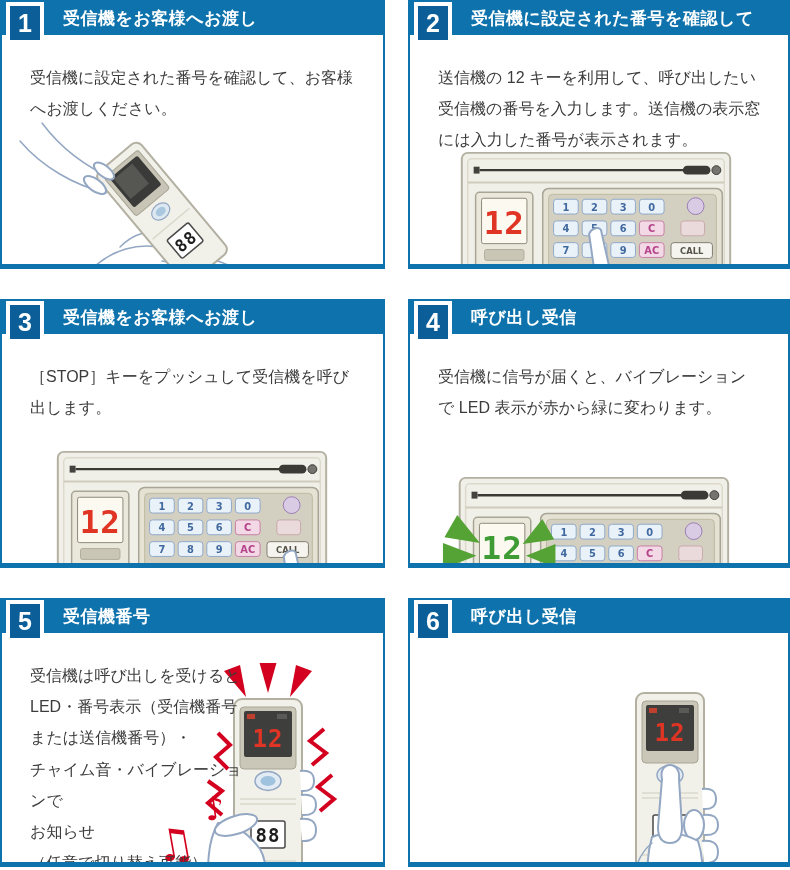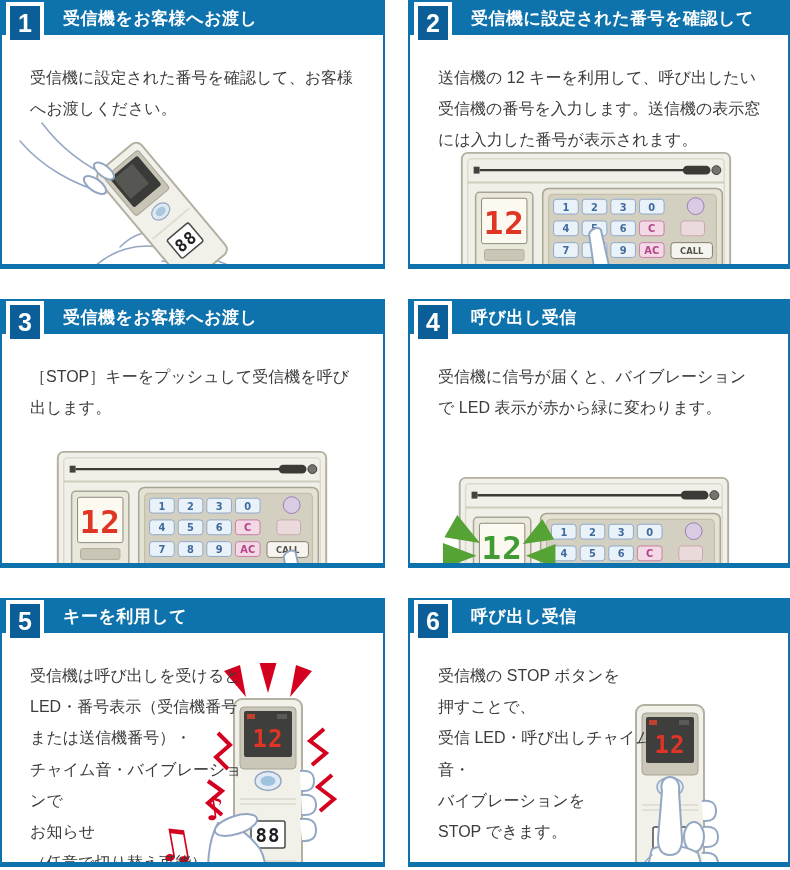--- a/index.html
+++ b/index.html
@@ -379,21 +379,21 @@
           </svg>
         </div>
       </div>
     </section>
 
     <section class="panel panel-5">
       <header class="panel-header">
         <div class="badge">
           <div class="badge-inner">5</div>
         </div>
-        <h2 class="panel-title">キーを利用して</h2>
+        <h2 class="panel-title">受信機番号</h2>
       </header>
       <div class="panel-body">
         <p class="body-text">受信機は呼び出しを受けると
 LED・番号表示（受信機番号
 または送信機番号）・
 チャイム音・バイブレーションで
 お知らせ
 （任意で切り替え可能）。</p>
         <div class="illus illus-5">
           <svg viewBox="0 0 240 250" width="240">
@@ -440,25 +440,20 @@
     </section>
 
     <section class="panel panel-6">
       <header class="panel-header">
         <div class="badge">
           <div class="badge-inner">6</div>
         </div>
         <h2 class="panel-title">呼び出し受信</h2>
       </header>
       <div class="panel-body">
-        <p class="body-text">受信機の STOP ボタンを
-押すことで、
-受信 LED・呼び出しチャイム音・
-バイブレーションを
-STOP できます。</p>
         <div class="illus illus-6">
           <svg viewBox="0 0 170 238" width="170">
             <g transform="translate(40,28)">
               <rect x="0" y="0" width="68" height="196" rx="8" fill="#f2f1e9" stroke="#b3b0a2" stroke-width="2"></rect>
               <rect x="6" y="8" width="56" height="62" rx="4" fill="#cac7b9" stroke="#a8a596" stroke-width="1"></rect>
               <rect x="10" y="12" width="48" height="46" rx="2" fill="#3e3e3c"></rect>
               <rect x="13" y="15" width="8" height="5" fill="#c04030"></rect>
               <rect x="43" y="15" width="10" height="5" fill="#5a5a56"></rect>
               <text class="seg" x="34" y="48" font-size="24" fill="#e03424">12</text>
               <ellipse cx="34" cy="82" rx="13" ry="9.5" fill="#e2ebf3" stroke="#93a7c3" stroke-width="1.5"></ellipse>

